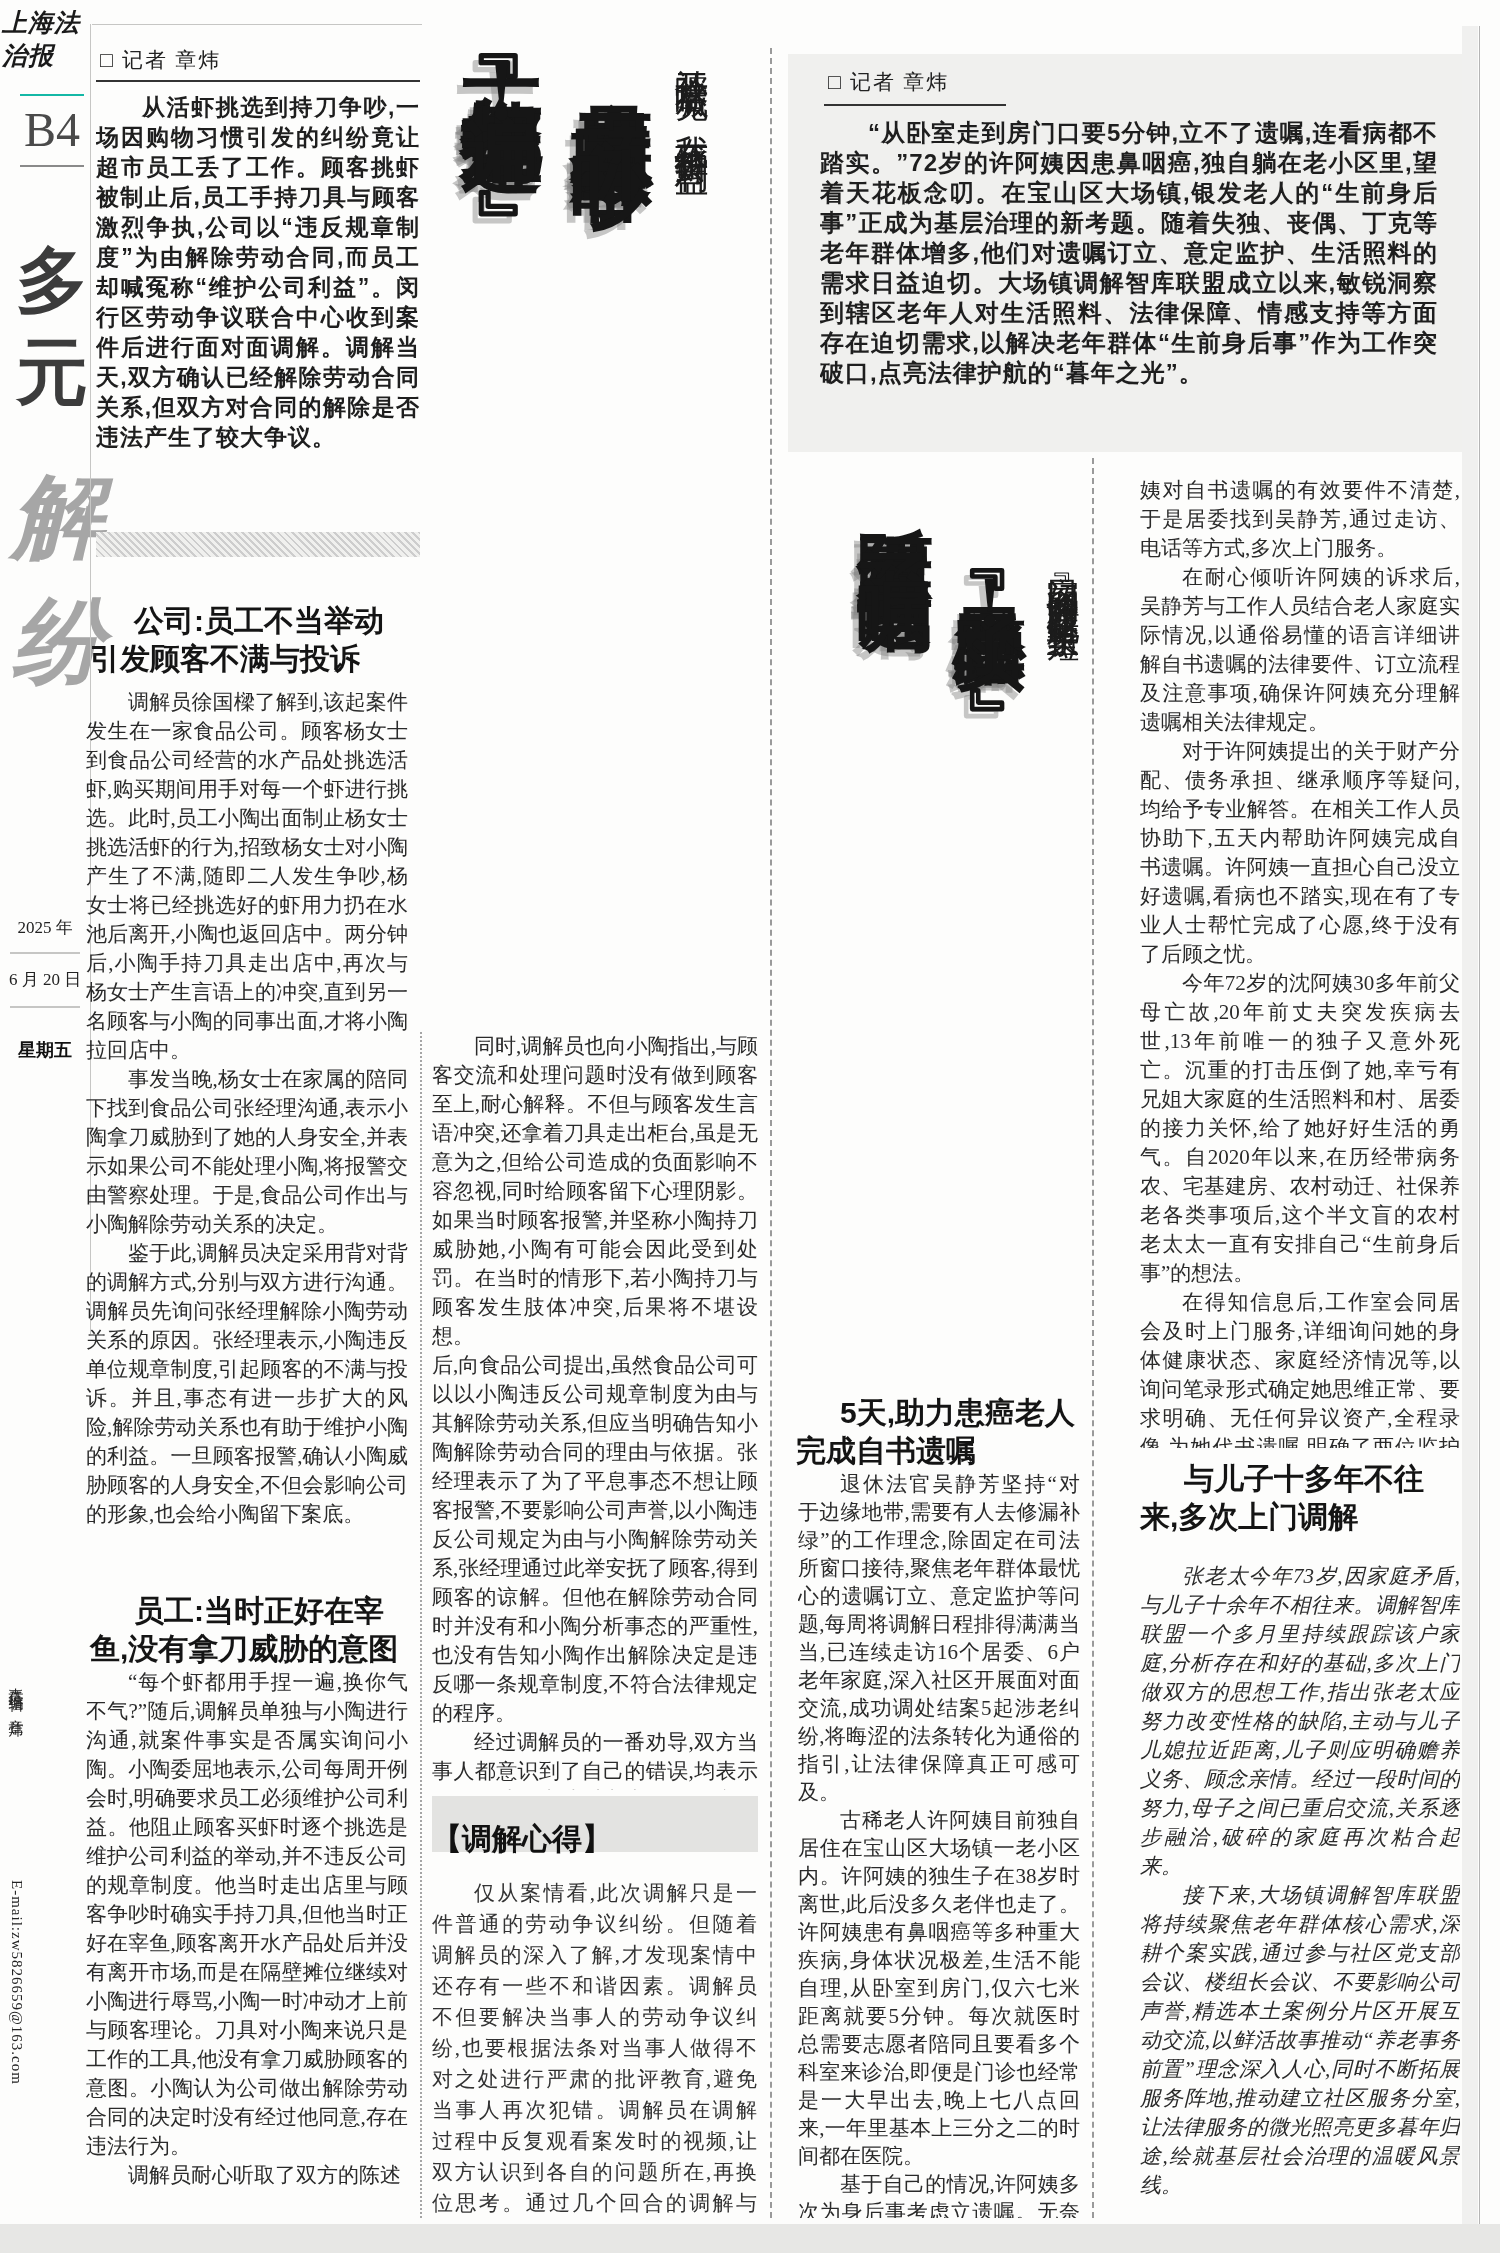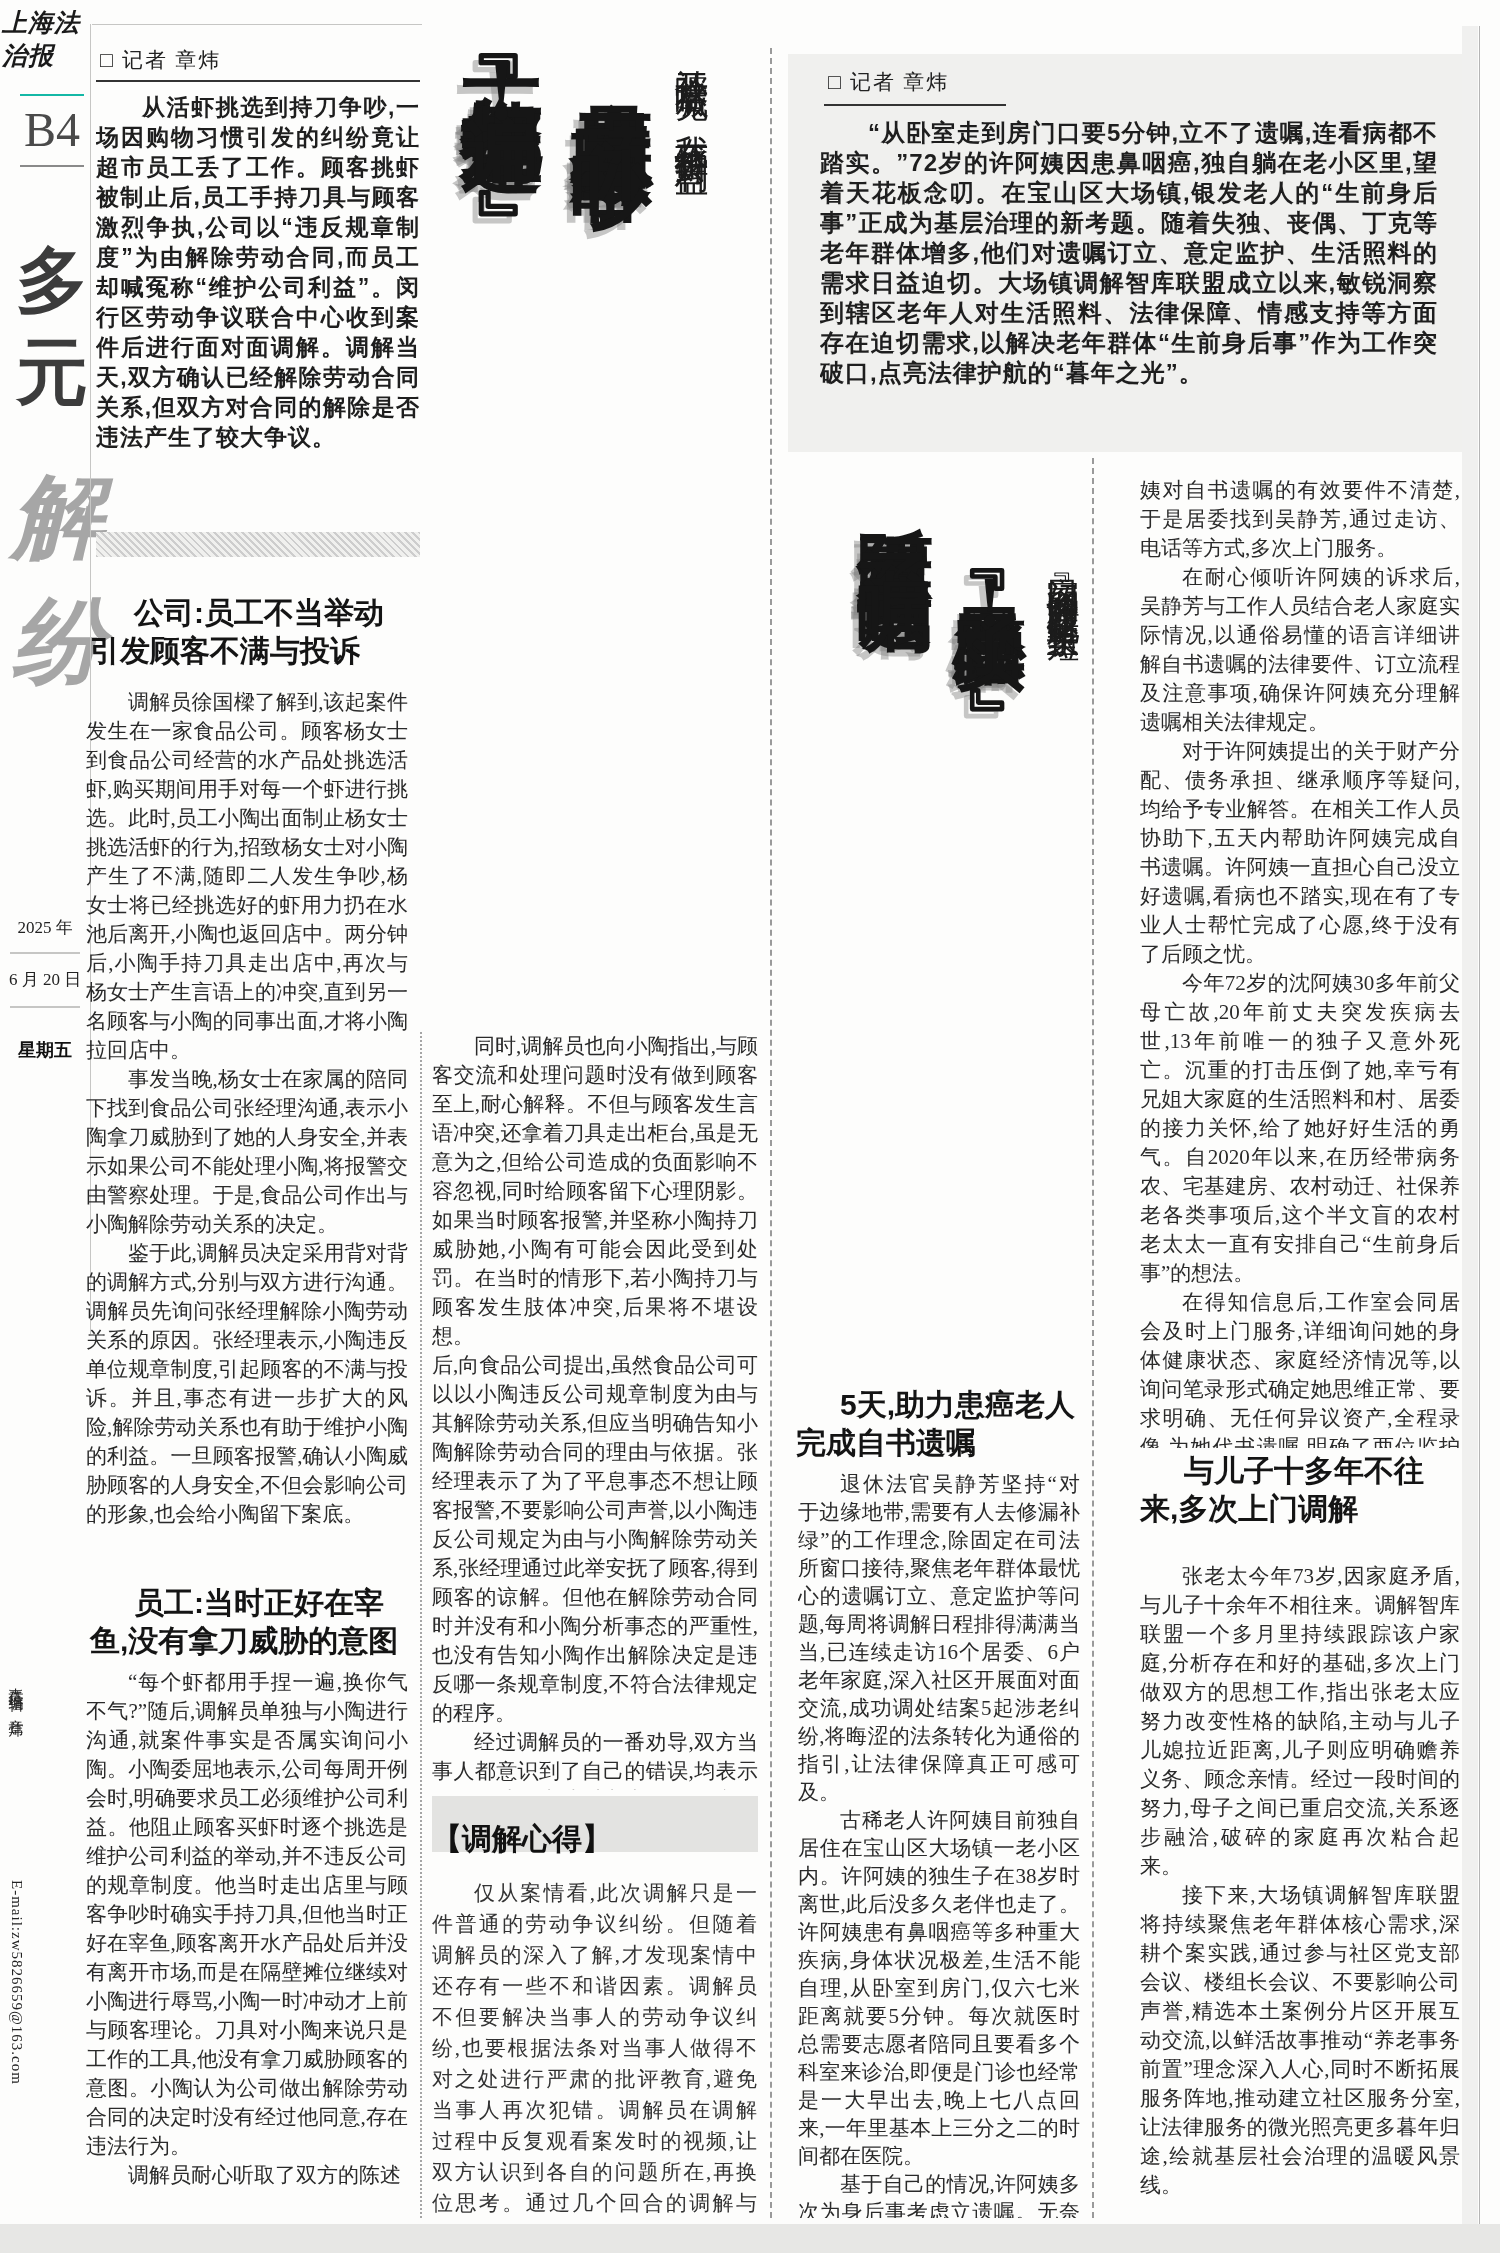--- a/index.html
+++ b/index.html
@@ -9,21 +9,21 @@
   .v{writing-mode:vertical-rl;text-orientation:upright;}
   .vmix{writing-mode:vertical-rl;}
   .serif{font-family:"Liberation Serif","DejaVu Serif",serif;}
   .sans{font-family:"Liberation Sans","DejaVu Sans",sans-serif;}
   .body-text{font-size:21px;line-height:29px;text-align:justify;color:#2a2a2a;overflow:hidden;}
   .body-text p{margin:0;text-indent:2em;}
   .kai{font-size:21px;line-height:31px;letter-spacing:1px;color:#333;}
   .intro-text{font-family:"Liberation Sans","DejaVu Sans",sans-serif;font-weight:bold;
         text-align:justify;color:#1e1e1e;overflow:hidden;}
   .subhead{font-family:"Liberation Sans","DejaVu Sans",sans-serif;font-weight:bold;
-        font-size:30px;line-height:38px;color:#141414;}
+        font-size:30px;line-height:38px;color:#141414;margin-top:8px;}
   .subhead .ind{display:block;padding-left:44px;}
   .subhead .l2{display:block;}
   .headline-big{font-weight:bold;color:#161616;letter-spacing:6px;
         text-shadow:-6px 7px 0 rgba(130,130,130,0.45);}
   .kicker{color:#1c1c1c;letter-spacing:4px;}
   .rule{background:#c6c6c4;}
   .rule-dark{background:#333;}
   .dashed{border-left:2px dashed #9a9a9a;width:0;}
   .dotted{border-left:2px dotted #a5a5a5;width:0;}
   .hatch{background:repeating-linear-gradient(45deg,#cdcdcd 0 2px,#f0f0ee 2px 5px);}
@@ -121,21 +121,21 @@
     <p style="text-indent:0;">姨对自书遗嘱的有效要件不清楚,于是居委找到吴静芳,通过走访、电话等方式,多次上门服务。</p>
     <p>在耐心倾听许阿姨的诉求后,吴静芳与工作人员结合老人家庭实际情况,以通俗易懂的语言详细讲解自书遗嘱的法律要件、订立流程及注意事项,确保许阿姨充分理解遗嘱相关法律规定。</p>
     <p>对于许阿姨提出的关于财产分配、债务承担、继承顺序等疑问,均给予专业解答。在相关工作人员协助下,五天内帮助许阿姨完成自书遗嘱。许阿姨一直担心自己没立好遗嘱,看病也不踏实,现在有了专业人士帮忙完成了心愿,终于没有了后顾之忧。</p>
     <p>今年72岁的沈阿姨30多年前父母亡故,20年前丈夫突发疾病去世,13年前唯一的独子又意外死亡。沉重的打击压倒了她,幸亏有兄姐大家庭的生活照料和村、居委的接力关怀,给了她好好生活的勇气。自2020年以来,在历经带病务农、宅基建房、农村动迁、社保养老各类事项后,这个半文盲的农村老太太一直有安排自己“生前身后事”的想法。</p>
     <p>在得知信息后,工作室会同居会及时上门服务,详细询问她的身体健康状态、家庭经济情况等,以询问笔录形式确定她思维正常、要求明确、无任何异议资产,全程录像,为她代书遗嘱,明确了两位监护人的权利义务,了却了老人多年来的心愿。</p>
   </div>
   <div class="abs subhead" style="left:1140px;top:1452px;width:324px;">
     <span class="ind">与儿子十多年不往</span>
     <span class="l2">来,多次上门调解</span>
   </div>
-  <div class="abs body-text" style="left:1140px;top:1562px;width:320px;height:656px;">
+  <div class="abs body-text" style="left:1140px;top:1562px;width:320px;height:656px;font-style:italic;">
     <p>张老太今年73岁,因家庭矛盾,与儿子十余年不相往来。调解智库联盟一个多月里持续跟踪该户家庭,分析存在和好的基础,多次上门做双方的思想工作,指出张老太应努力改变性格的缺陷,主动与儿子儿媳拉近距离,儿子则应明确赡养义务、顾念亲情。经过一段时间的努力,母子之间已重启交流,关系逐步融洽,破碎的家庭再次粘合起来。</p>
     <p>接下来,大场镇调解智库联盟将持续聚焦老年群体核心需求,深耕个案实践,通过参与社区党支部会议、楼组长会议、不要影响公司声誉,精选本土案例分片区开展互动交流,以鲜活故事推动“养老事务前置”理念深入人心,同时不断拓展服务阵地,推动建立社区服务分室,让法律服务的微光照亮更多暮年归途,绘就基层社会治理的温暖风景线。</p>
   </div>
 
   <div class="abs" style="left:1462px;top:26px;width:16px;height:2198px;background:#f0f0ef;"></div>
   <div class="abs" style="left:1479px;top:26px;width:1px;height:2198px;background:#b5b5b5;"></div>
   <div class="abs" style="left:0;top:2224px;width:1500px;height:29px;background:#e7e7e5;"></div>
 
 </div>
 

